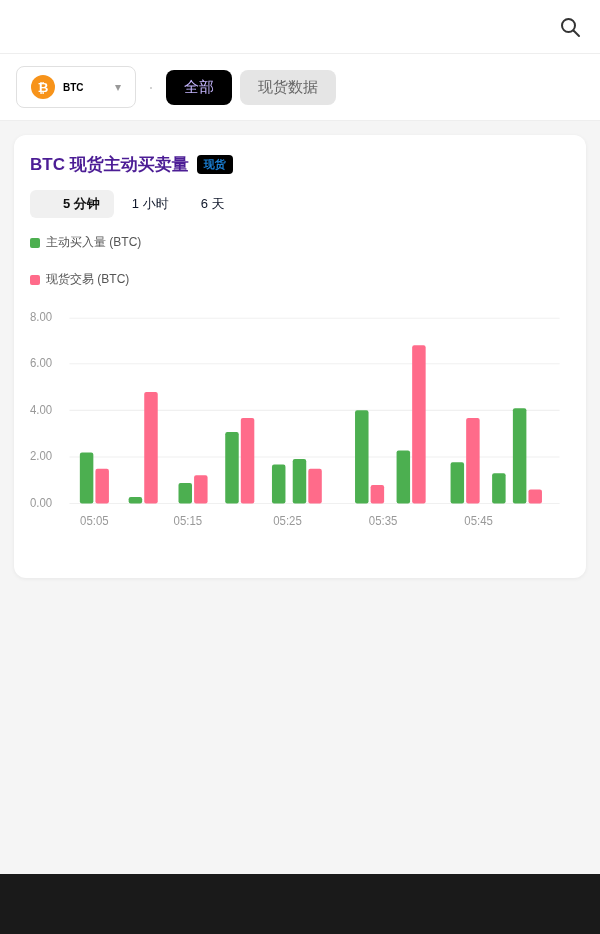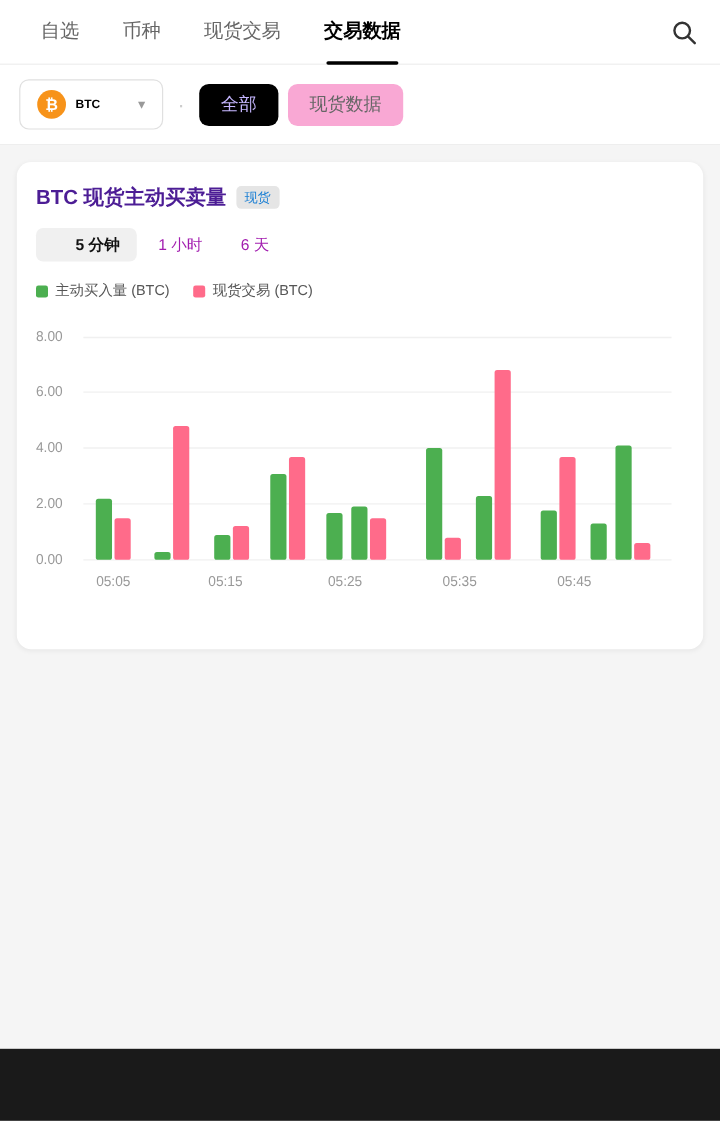--- a/index.html
+++ b/index.html
@@ -117,21 +117,21 @@
       border: none;
       font-size: 15px;
       cursor: pointer;
       font-weight: 500;
     }
     .tab-btn.active {
       background: #000;
       color: #c4b5fd;
     }
     .tab-btn.inactive {
-      background: #f9a8d4;
+      background: #e5e5e5;
       color: #666;
       text-align: center;
     }
 
     
     .chart-card {
       background: #fff;
       margin: 14px 14px;
       border-radius: 12px;
       padding: 18px 16px 16px;
@@ -142,56 +142,57 @@
       align-items: center;
       gap: 8px;
       margin-bottom: 14px;
     }
     .card-title {
       font-size: 17px;
       font-weight: 700;
       color: #4c1d95;
     }
     .spot-badge {
-      background: #e5e5e5;
+      background: #000000;
       color: #1a7fd4;
       font-size: 11px;
       padding: 2px 7px;
       border-radius: 4px;
-      font-weight: 400;
+      font-weight: 700;
     }
 
     
     .time-tabs {
       display: flex;
       gap: 4px;
       margin-bottom: 16px;
     }
     .time-tab {
       padding: 5px 14px;
       border-radius: 6px;
       border: none;
       font-size: 13px;
       cursor: pointer;
       font-weight: 500;
       background: transparent;
-      color: #a21caf;
+      color: #0f172a;
     }
     .time-tab.active {
       background: #f0f0f0;
       color: #111;
       font-weight: 600;
       padding-left: 33px;
     }
 
     
     .legend {
       display: flex;
       gap: 20px;
       margin-bottom: 14px;
+      flex-direction: column;
     }
     .legend-item {
       display: flex;
       align-items: center;
       gap: 6px;
       font-size: 12px;
       color: #555;
     }
     .legend-dot {
       width: 10px;
@@ -218,34 +219,20 @@
       bottom: 0;
       width: 600px;
       height: 60px;
       background: #1a1a1a;
     }
   </style>
 </head>
 <body>
 
 <div class="top-nav">
-  <div class="nav-items">
-    <div class="nav-item">
-      <span>自选</span>
-    </div>
-    <div class="nav-item">
-      <span>币种</span>
-    </div>
-    <div class="nav-item">
-      <span>现货交易</span>
-    </div>
-    <div class="nav-item active">
-      <span>交易数据</span>
-    </div>
-  </div>
   <div class="nav-search">
     <svg width="22" height="22" viewBox="0 0 22 22" fill="none">
       <circle cx="9.5" cy="9.5" r="6.5" stroke="#333" stroke-width="2"></circle>
       <line x1="14.5" y1="14.5" x2="20" y2="20" stroke="#333" stroke-width="2" stroke-linecap="round"></line>
     </svg>
   </div>
 </div>
 
 <div class="filter-row">
   <div class="coin-selector">

